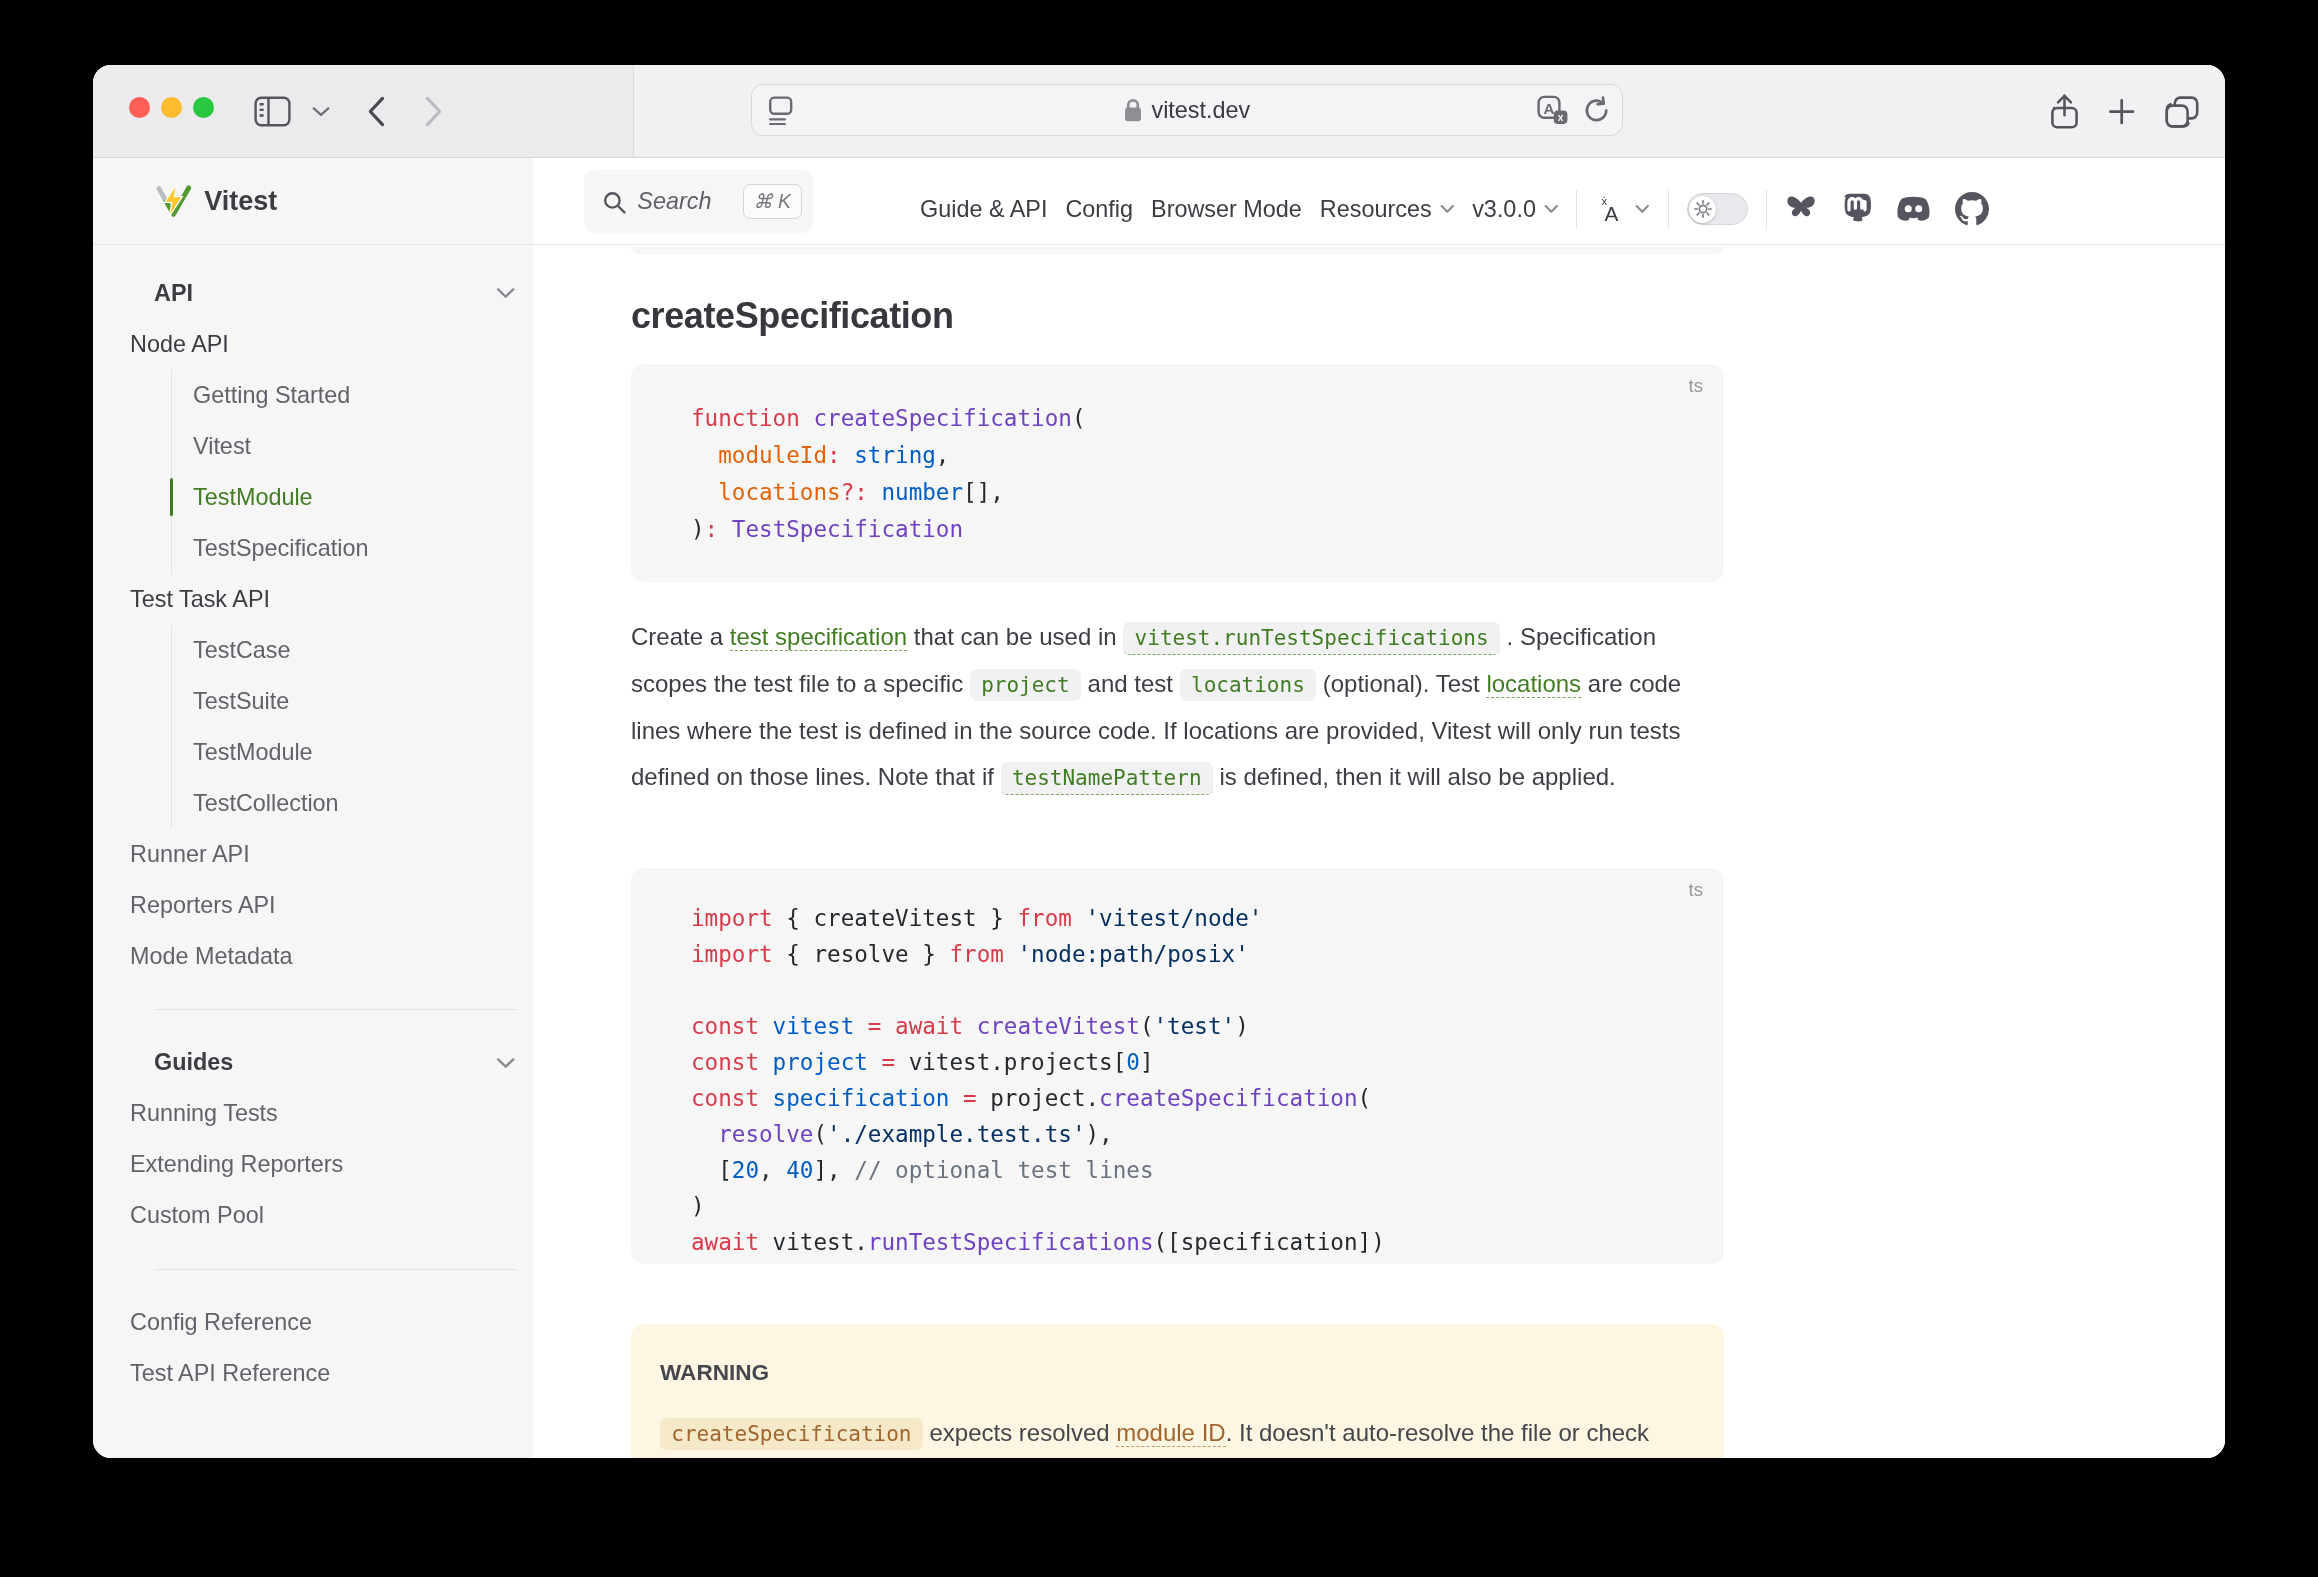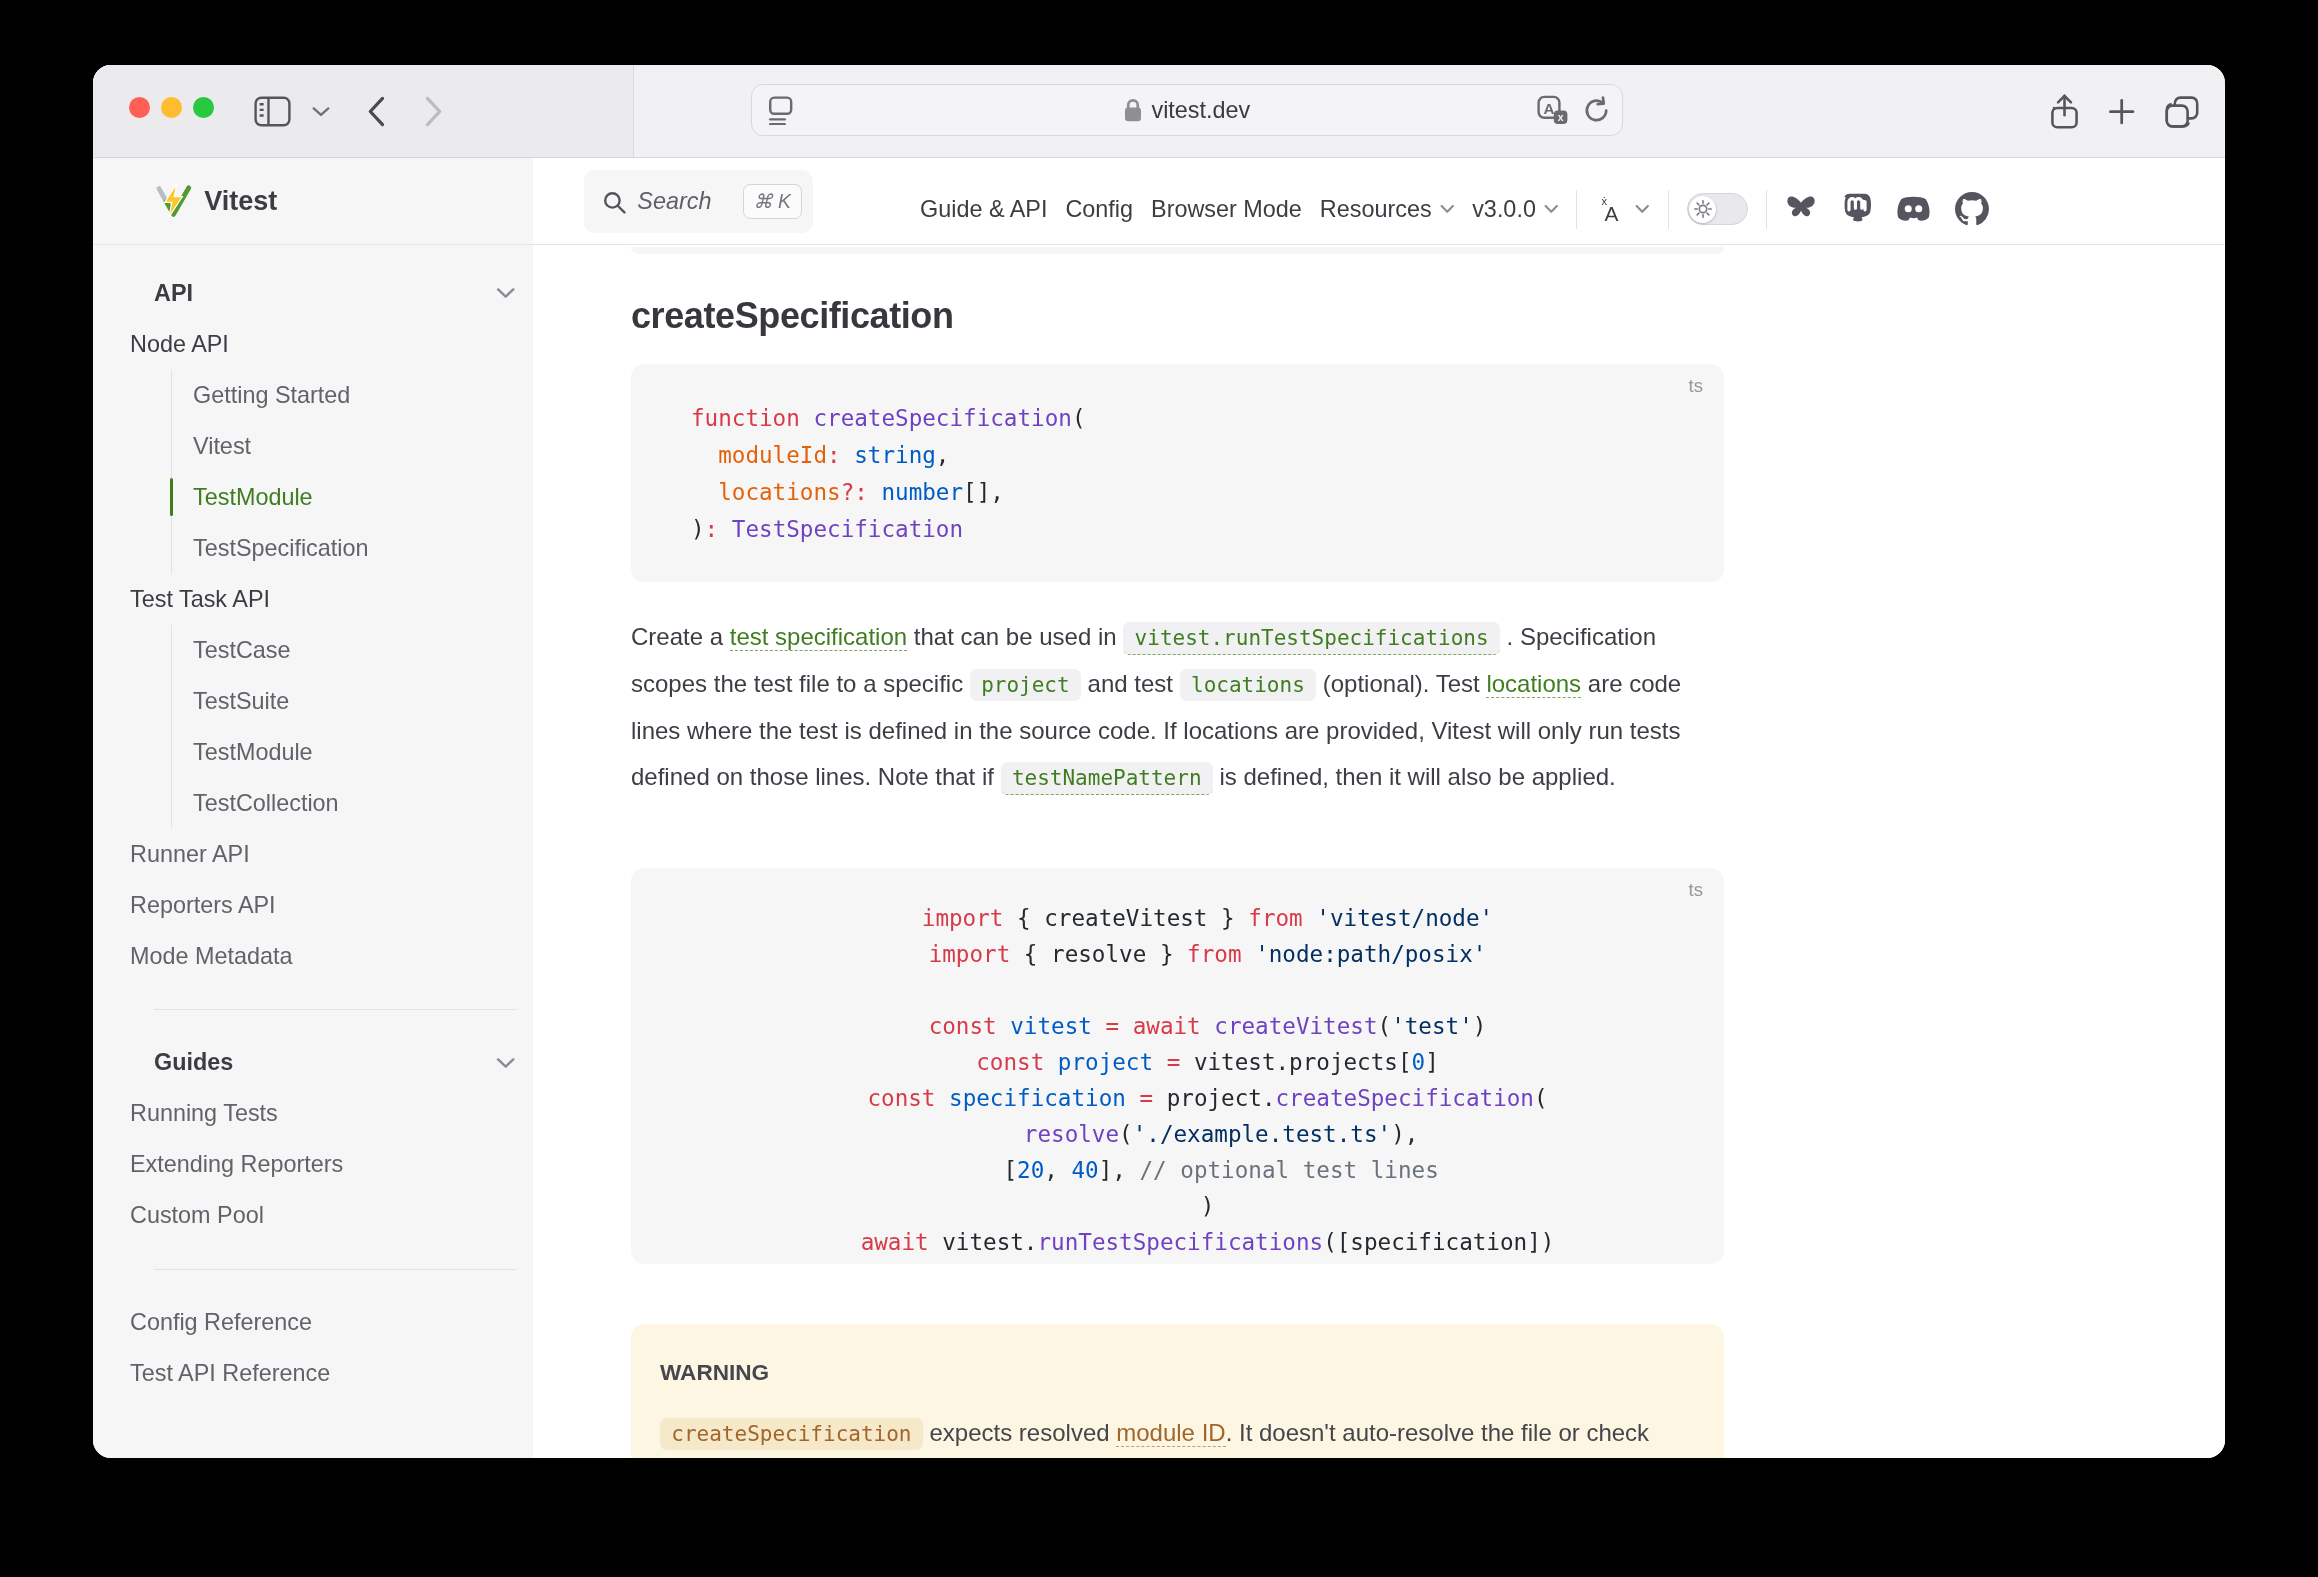--- a/index.html
+++ b/index.html
@@ -67,21 +67,21 @@
   .prev-code-strip { position:absolute; left:0; top:1.6px; width:1093px; height:7.3px;
                      background:#f6f6f7; border-radius:0 0 11.3px 11.3px; }
   .doc-h1 { position:absolute; left:0; top:50px; font-size:36px; font-weight:700; color:#37373d; letter-spacing:-0.4px; }
 
   .codeblock { position:absolute; left:0; width:1093px; background:#f6f6f7; border-radius:13px; }
   .codeblock .lang { position:absolute; right:21px; top:11.3px; font-size:18.6px; color:#96969c; }
   .code1 { top:119px; height:218px; }
   .code2 { top:623px; height:396px; }
   .codeblock pre { font-family:"DejaVu Sans Mono", monospace; font-size:22.6px; padding-left:60px; white-space:pre; }
   .code1 pre { padding-top:36px; } .code1 .cline { height:37px; line-height:37px; }
-  .code2 pre { padding-top:32px; } .code2 .cline { height:36px; line-height:36px;text-align:center; }
+  .code2 pre { padding-top:32px; } .code2 .cline { height:36px; line-height:36px; }
   .tk-kw{color:#d73a49} .tk-fn{color:#6f42c1} .tk-var{color:#005cc5}
   .tk-prop{color:#e36209} .tk-str{color:#032f62} .tk-pl{color:#24292e} .tk-cm{color:#6a737d}
 
   .para { position:absolute; left:0; top:369px; width:1093px; font-size:24px; line-height:46px; color:#3d3d45; }
   .icode { font-family:"DejaVu Sans Mono", monospace; font-size:21px; background:#f1f1f3;
            padding:4px 11.3px; border-radius:6.5px; color:#3f7d20; white-space:nowrap; }
   a.icode-link { border-bottom:1.6px dashed #7aa75c; text-decoration:none; }
   a.txt-link { color:#3f7d20; text-decoration:none; border-bottom:1.6px dashed #7aa75c; cursor:pointer; }
 
   .warning { position:absolute; left:0; top:1079px; width:1093px; height:242px;

